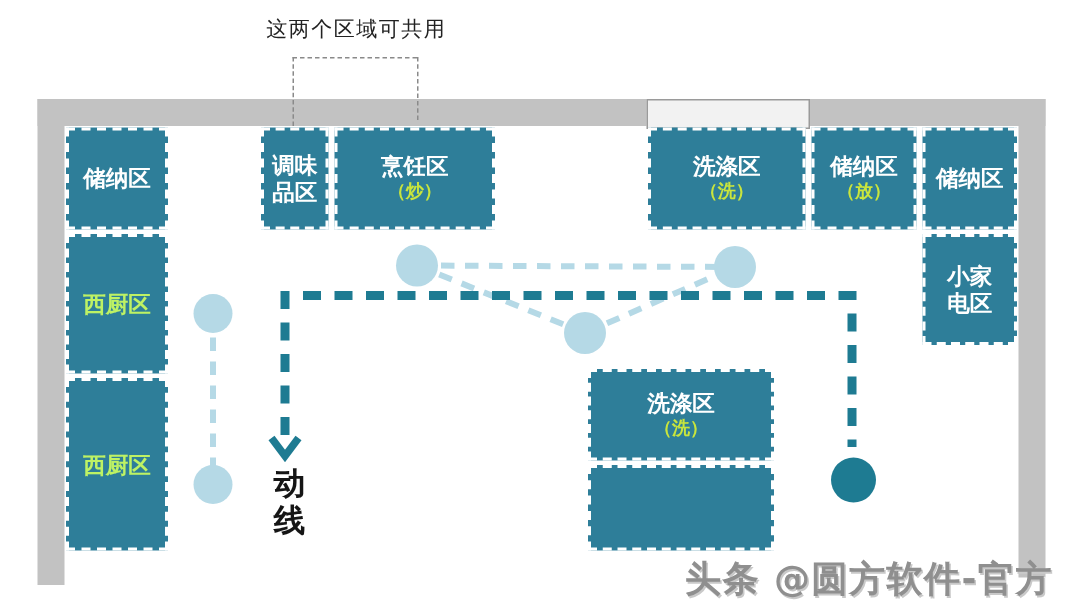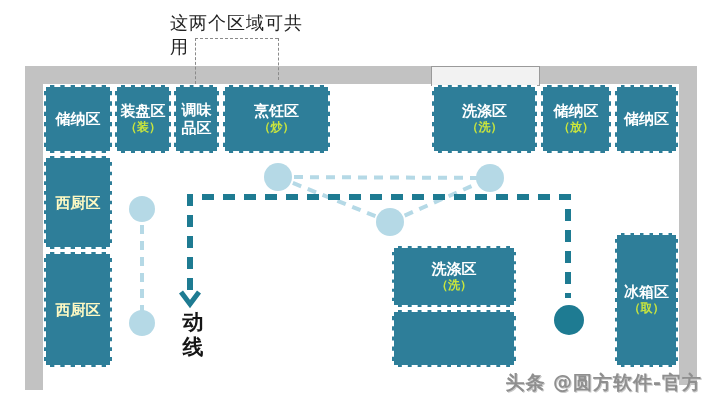--- a/index.html
+++ b/index.html
@@ -8,36 +8,36 @@
     font-family:"DejaVu Sans","Liberation Sans",sans-serif;
   }
   .wall{position:absolute;background:#c2c2c2;}
   .window{position:absolute;background:#f2f2f2;border:1px solid #9a9a9a;box-sizing:border-box;}
   .zone{
     position:absolute;box-sizing:border-box;background:#2e7e99;border:2px dashed #ffffff;
     display:flex;flex-direction:column;align-items:center;justify-content:center;
     text-align:left;
   }
   .zl{color:#ffffff;font-size:15px;font-weight:700;line-height:1.2;white-space:pre-line;}
-  .zl.yellow{color:#fef9c3;}
+  .zl.yellow{color:#bef264;}
   .zs{color:#c9e53d;font-size:12px;font-weight:700;line-height:1.3;white-space:pre-line;}
   .bracket{position:absolute;}
   .bracket-h{border-top:1px dashed #8a8a8a;}
   .bracket-v{border-left:1px dashed #8a8a8a;}
   .annotation{
-    position:absolute;left:170px;top:11px;width:135px;text-align:left;
-    font-size:18px;color:#222;letter-spacing:1px;
+    position:absolute;left:170px;top:11px;width:135px;text-align:center;
+    font-size:14px;color:#222;letter-spacing:1px;
   }
   .flow-label{
     position:absolute;left:180px;top:310px;width:26px;
     font-size:21px;font-weight:700;color:#151515;line-height:1.2;white-space:pre-line;text-align:center;
   }
   .watermark{
     position:absolute;right:18px;top:370px;
-    font-size:19px;font-weight:700;color:#8f8f8f;letter-spacing:1px;
+    font-size:24px;font-weight:700;color:#8f8f8f;letter-spacing:1px;
     text-shadow:1px 1px 0 #c9c9c9;
   }
   svg.overlay{position:absolute;left:0;top:0;}
 </style>
 </head>
 <body>
 
 <div id="stage">
 
   <div class="wall" style="left:25px;top:66px;width:672px;height:18px"></div>
@@ -60,24 +60,20 @@
       <circle cx="490" cy="178" r="14"></circle>
     </g>
     <path d="M190,290 L190,197 L568,197 L568,298" stroke="#1e7b92" stroke-width="6" stroke-dasharray="12 9" fill="none"></path>
     <polyline points="181,292 190,304 199,292" stroke="#1e7b92" stroke-width="5" fill="none"></polyline>
     <circle cx="569" cy="320" r="15" fill="#1e7b92"></circle>
   </svg>
 
   <div class="zone" style="left:44px;top:85px;width:68px;height:68px">
     <div class="zl">储纳区</div>
   </div>
-  <div class="zone" style="left:115px;top:85px;width:56px;height:68px">
-    <div class="zl">装盘区</div>
-    <div class="zs">（装）</div>
-  </div>
   <div class="zone" style="left:223px;top:85px;width:107px;height:68px">
     <div class="zl">烹饪区</div>
     <div class="zs">（炒）</div>
   </div>
   <div class="zone" style="left:174px;top:85px;width:45px;height:68px">
     <div class="zl">调味
 品区</div>
   </div>
   <div class="zone" style="left:432px;top:85px;width:105px;height:68px">
     <div class="zl">洗涤区</div>
@@ -91,23 +87,23 @@
     <div class="zl">储纳区</div>
   </div>
 
   <div class="zone" style="left:44px;top:156px;width:68px;height:93px">
     <div class="zl yellow">西厨区</div>
   </div>
   <div class="zone" style="left:44px;top:252px;width:68px;height:115px">
     <div class="zl yellow">西厨区</div>
   </div>
 
-  <div class="zone" style="left:615px;top:233px;width:63px;height:134px">
-    <div class="zl">冰箱区</div>
-    <div class="zs">（取）</div>
+  <div class="zone" style="left:615px;top:156px;width:63px;height:74px">
+    <div class="zl">小家
+电区</div>
   </div>
 
   <div class="zone" style="left:392px;top:246px;width:124px;height:61px">
     <div class="zl">洗涤区</div>
     <div class="zs">（洗）</div>
   </div>
   <div class="zone" style="left:392px;top:310px;width:124px;height:57px"></div>
 
   <div class="annotation">这两个区域可共用</div>
   <div class="bracket bracket-h" style="left:195px;top:38px;width:83px;height:0"></div>

